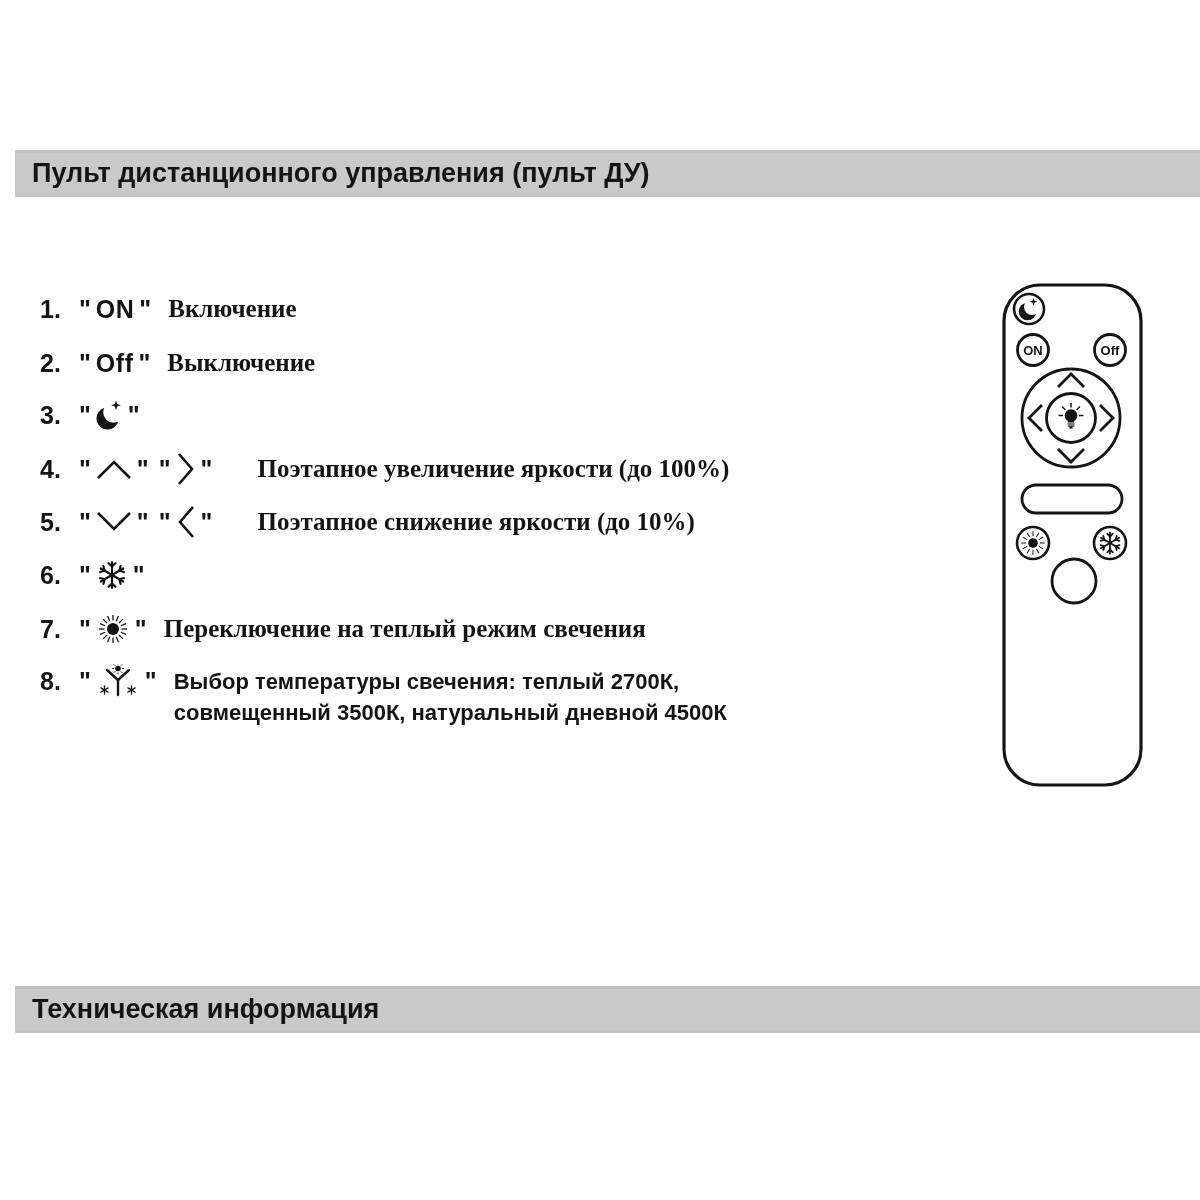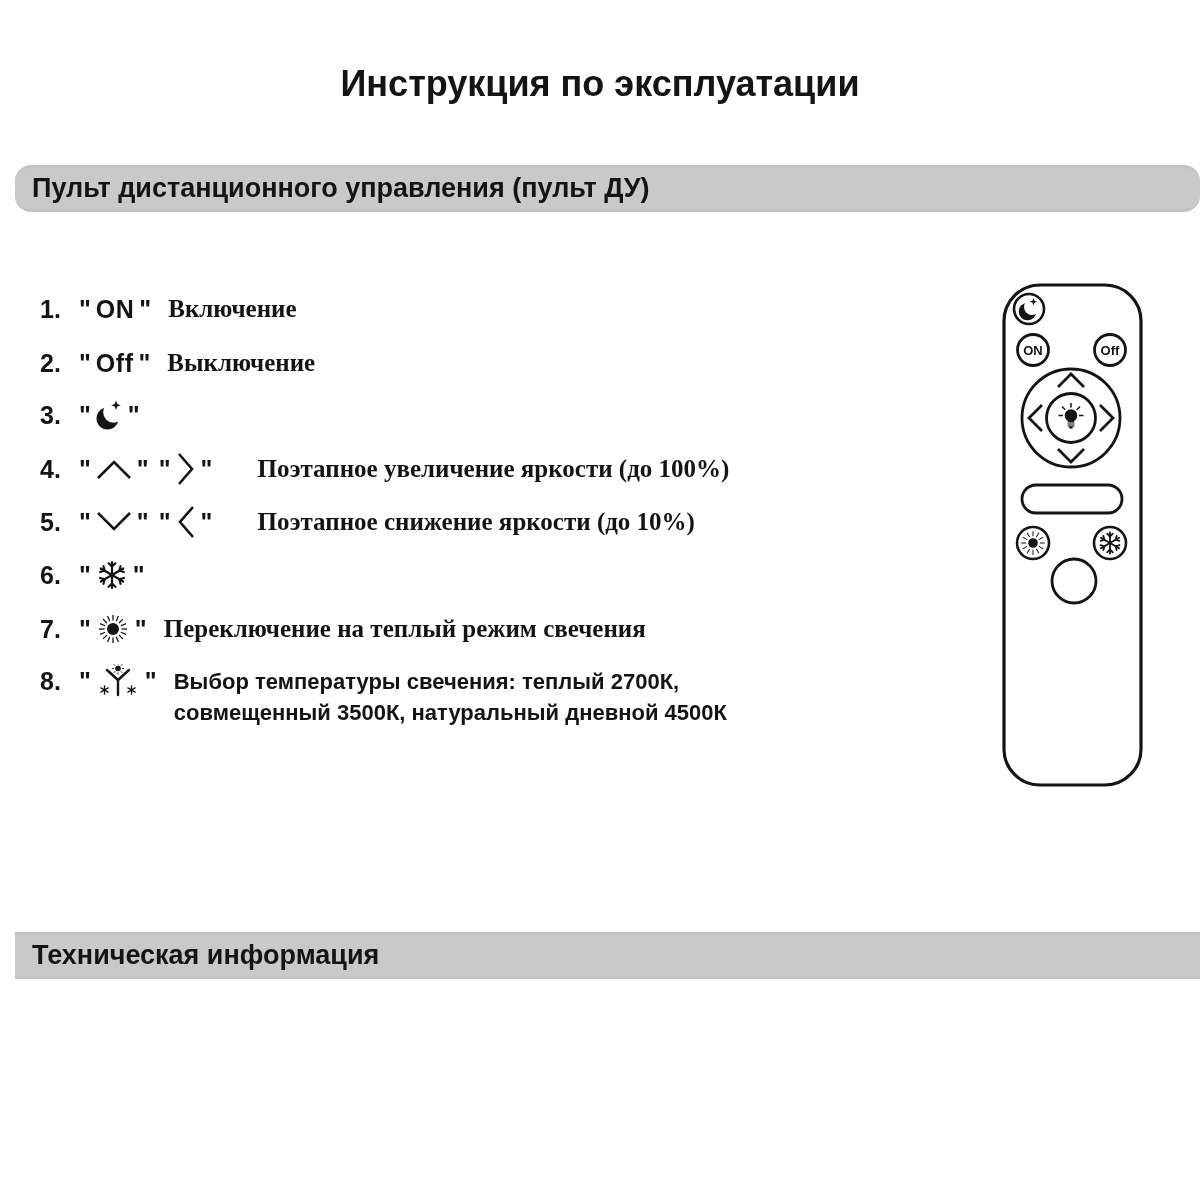--- a/index.html
+++ b/index.html
@@ -10,22 +10,22 @@
   .page-title{
     position:absolute;top:62px;left:0;width:1200px;text-align:center;
     font-size:36px;line-height:44px;
   }
   .section-bar{
     position:absolute;left:15px;width:1185px;height:47px;
     background:#c9c9c9;border-top:3px solid #c3c3c3;border-bottom:3px solid #c3c3c3;
     box-sizing:border-box;display:flex;align-items:center;
     padding-left:17px;font-size:27px;
   }
-  .bar-remote{top:165px;border-radius:16px;}
-  .bar-tech{top:932px;}
+  .bar-remote{top:150px;}
+  .bar-tech{top:986px;}
   .row{
     position:absolute;left:40px;display:flex;align-items:center;height:38px;
     font-size:25px;white-space:nowrap;
   }
   .row .num{width:34px;flex:0 0 auto;}
   .q{margin:0 5px;}
   .key-text{letter-spacing:.5px;}
   .desc{margin-left:12px;font-family:Liberation Serif, serif;}
   .desc-far{margin-left:40px;}
   .keygroup{display:flex;align-items:center;height:38px;}
@@ -36,21 +36,20 @@
   .remote{position:absolute;left:1002px;top:283px;width:141px;height:504px;}
   .rc-label{font-family:"Liberation Sans",sans-serif;font-weight:700;font-size:13px;fill:#141414;}
   .tech-lines{position:absolute;left:40px;top:1022px;font-size:26px;line-height:42px;}
   .stroke{stroke:#141414;fill:none;}
 </style>
 </head>
 <body>
 
 <div class="page">
 
-  <div class="page-title">Инструкция по эксплуатации</div>
 
   <div class="section-bar bar-remote">
     <span>Пульт дистанционного управления (пульт ДУ)</span>
   </div>
 
   <div class="row r1">
     <span class="num">1.</span>
     <span class="q">"</span>
     <span class="key-text">ON</span>
     <span class="q">"</span>

